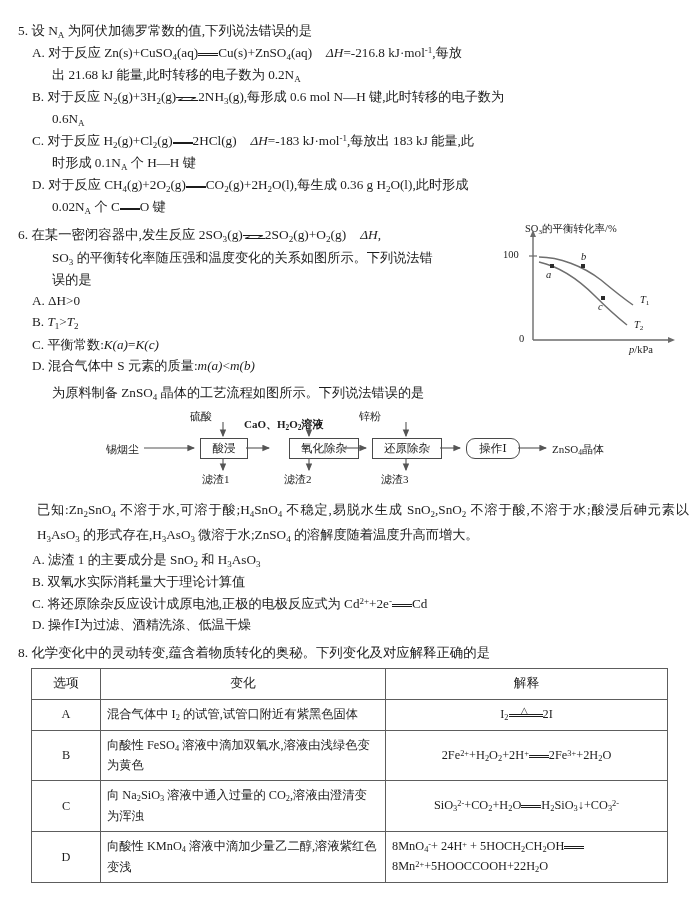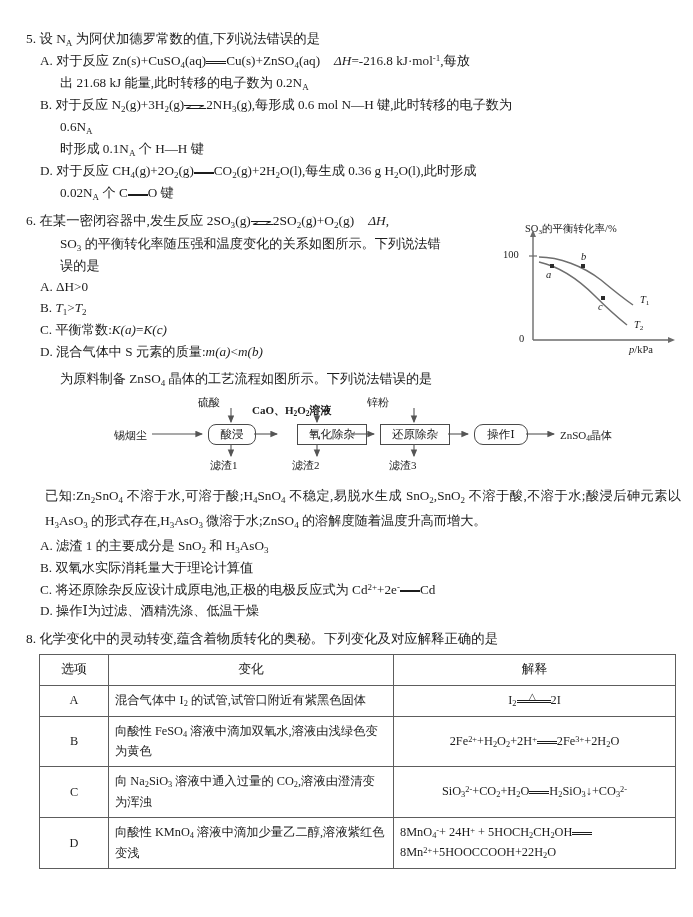--- a/index.html
+++ b/index.html
@@ -12,21 +12,21 @@
     height: 917px;
     font-family: "Liberation Serif", "DejaVu Serif", serif;
     color: #1c1c1c;
     position: relative;
     overflow: hidden;
   }
   .page {
     position: relative;
     width: 693px;
     height: 917px;
-    padding: 12px;
+    padding: 4px;
     box-sizing: border-box;
   }
   .q {
     position: relative;
     font-size: 13.2px;
     line-height: 1.62;
   }
   .q-stem {
     display: block;
     padding-left: 33px;
@@ -201,20 +201,24 @@
       <span>对于反应 Zn(s)+CuSO</span><sub>4</sub><span>(aq)</span><span class="dbond"></span><span>Cu(s)+ZnSO</span><sub>4</sub><span>(aq)</span><span class="sp"></span><span class="ital">ΔH</span><span>=-216.8 kJ·mol</span><sup>-1</sup><span>,每放</span>
     </span>
     <span class="cont"><span>出 21.68 kJ 能量,此时转移的电子数为 0.2N</span><sub>A</sub></span>
 
     <span class="opt">
       <span>B.</span>
       <span>对于反应 N</span><sub>2</sub><span>(g)+3H</span><sub>2</sub><span>(g)</span><span class="revarrow"><i class="h1"></i><i class="h2"></i></span><span>2NH</span><sub>3</sub><span>(g),每形成 0.6 mol N—H 键,此时转移的电子数为</span>
     </span>
     <span class="cont"><span>0.6N</span><sub>A</sub></span>
 
+    <span class="opt">
+      <span>C.</span>
+      <span>对于反应 H</span><sub>2</sub><span>(g)+Cl</span><sub>2</sub><span>(g)</span><span class="dbond"></span><span>2HCl(g)</span><span class="sp"></span><span class="ital">ΔH</span><span>=-183 kJ·mol</span><sup>-1</sup><span>,每放出 183 kJ 能量,此</span>
+    </span>
     <span class="cont"><span>时形成 0.1N</span><sub>A</sub><span> 个 H—H 键</span></span>
 
     <span class="opt">
       <span>D.</span>
       <span>对于反应 CH</span><sub>4</sub><span>(g)+2O</span><sub>2</sub><span>(g)</span><span class="dbond"></span><span>CO</span><sub>2</sub><span>(g)+2H</span><sub>2</sub><span>O(l),每生成 0.36 g H</span><sub>2</sub><span>O(l),此时形成</span>
     </span>
     <span class="cont"><span>0.02N</span><sub>A</sub><span> 个 C</span><span class="dbond"></span><span>O 键</span></span>
   </div>
 
   <div class="q" style="margin-top:6px;">
@@ -267,21 +271,21 @@
     <span class="cont"><span>为原料制备 ZnSO</span><sub>4</sub><span> 晶体的工艺流程如图所示。下列说法错误的是</span></span>
 
     <div class="flow">
 
       <div class="flow-txt" style="left:186px; top:0px;">硫酸</div>
       <div class="flow-txt" style="left:240px; top:8px;font-weight:bold;"><span>CaO、H</span><sub>2</sub><span>O</span><sub>2</sub><span>溶液</span></div>
       <div class="flow-txt" style="left:355px; top:0px;">锌粉</div>
 
       <div class="flow-txt" style="left:102px; top:33px;">锡烟尘</div>
 
-      <div class="fbox" style="left:196px; top:30px; width:46px;border-radius:8px;">酸浸</div>
+      <div class="fbox" style="left:196px; top:30px; width:46px;">酸浸</div>
       <div class="fbox" style="left:285px; top:30px; width:68px;">氧化除杂</div>
       <div class="fbox" style="left:368px; top:30px; width:68px;">还原除杂</div>
       <div class="fbox" style="left:462px; top:30px; width:52px;border-radius:9px;">操作Ⅰ</div>
 
       <div class="flow-txt" style="left:198px; top:63px;">滤渣1</div>
       <div class="flow-txt" style="left:280px; top:63px;">滤渣2</div>
       <div class="flow-txt" style="left:377px; top:63px;">滤渣3</div>
 
       <div class="flow-txt" style="left:548px; top:33px;"><span>ZnSO</span><sub>4</sub><span>晶体</span></div>
 

